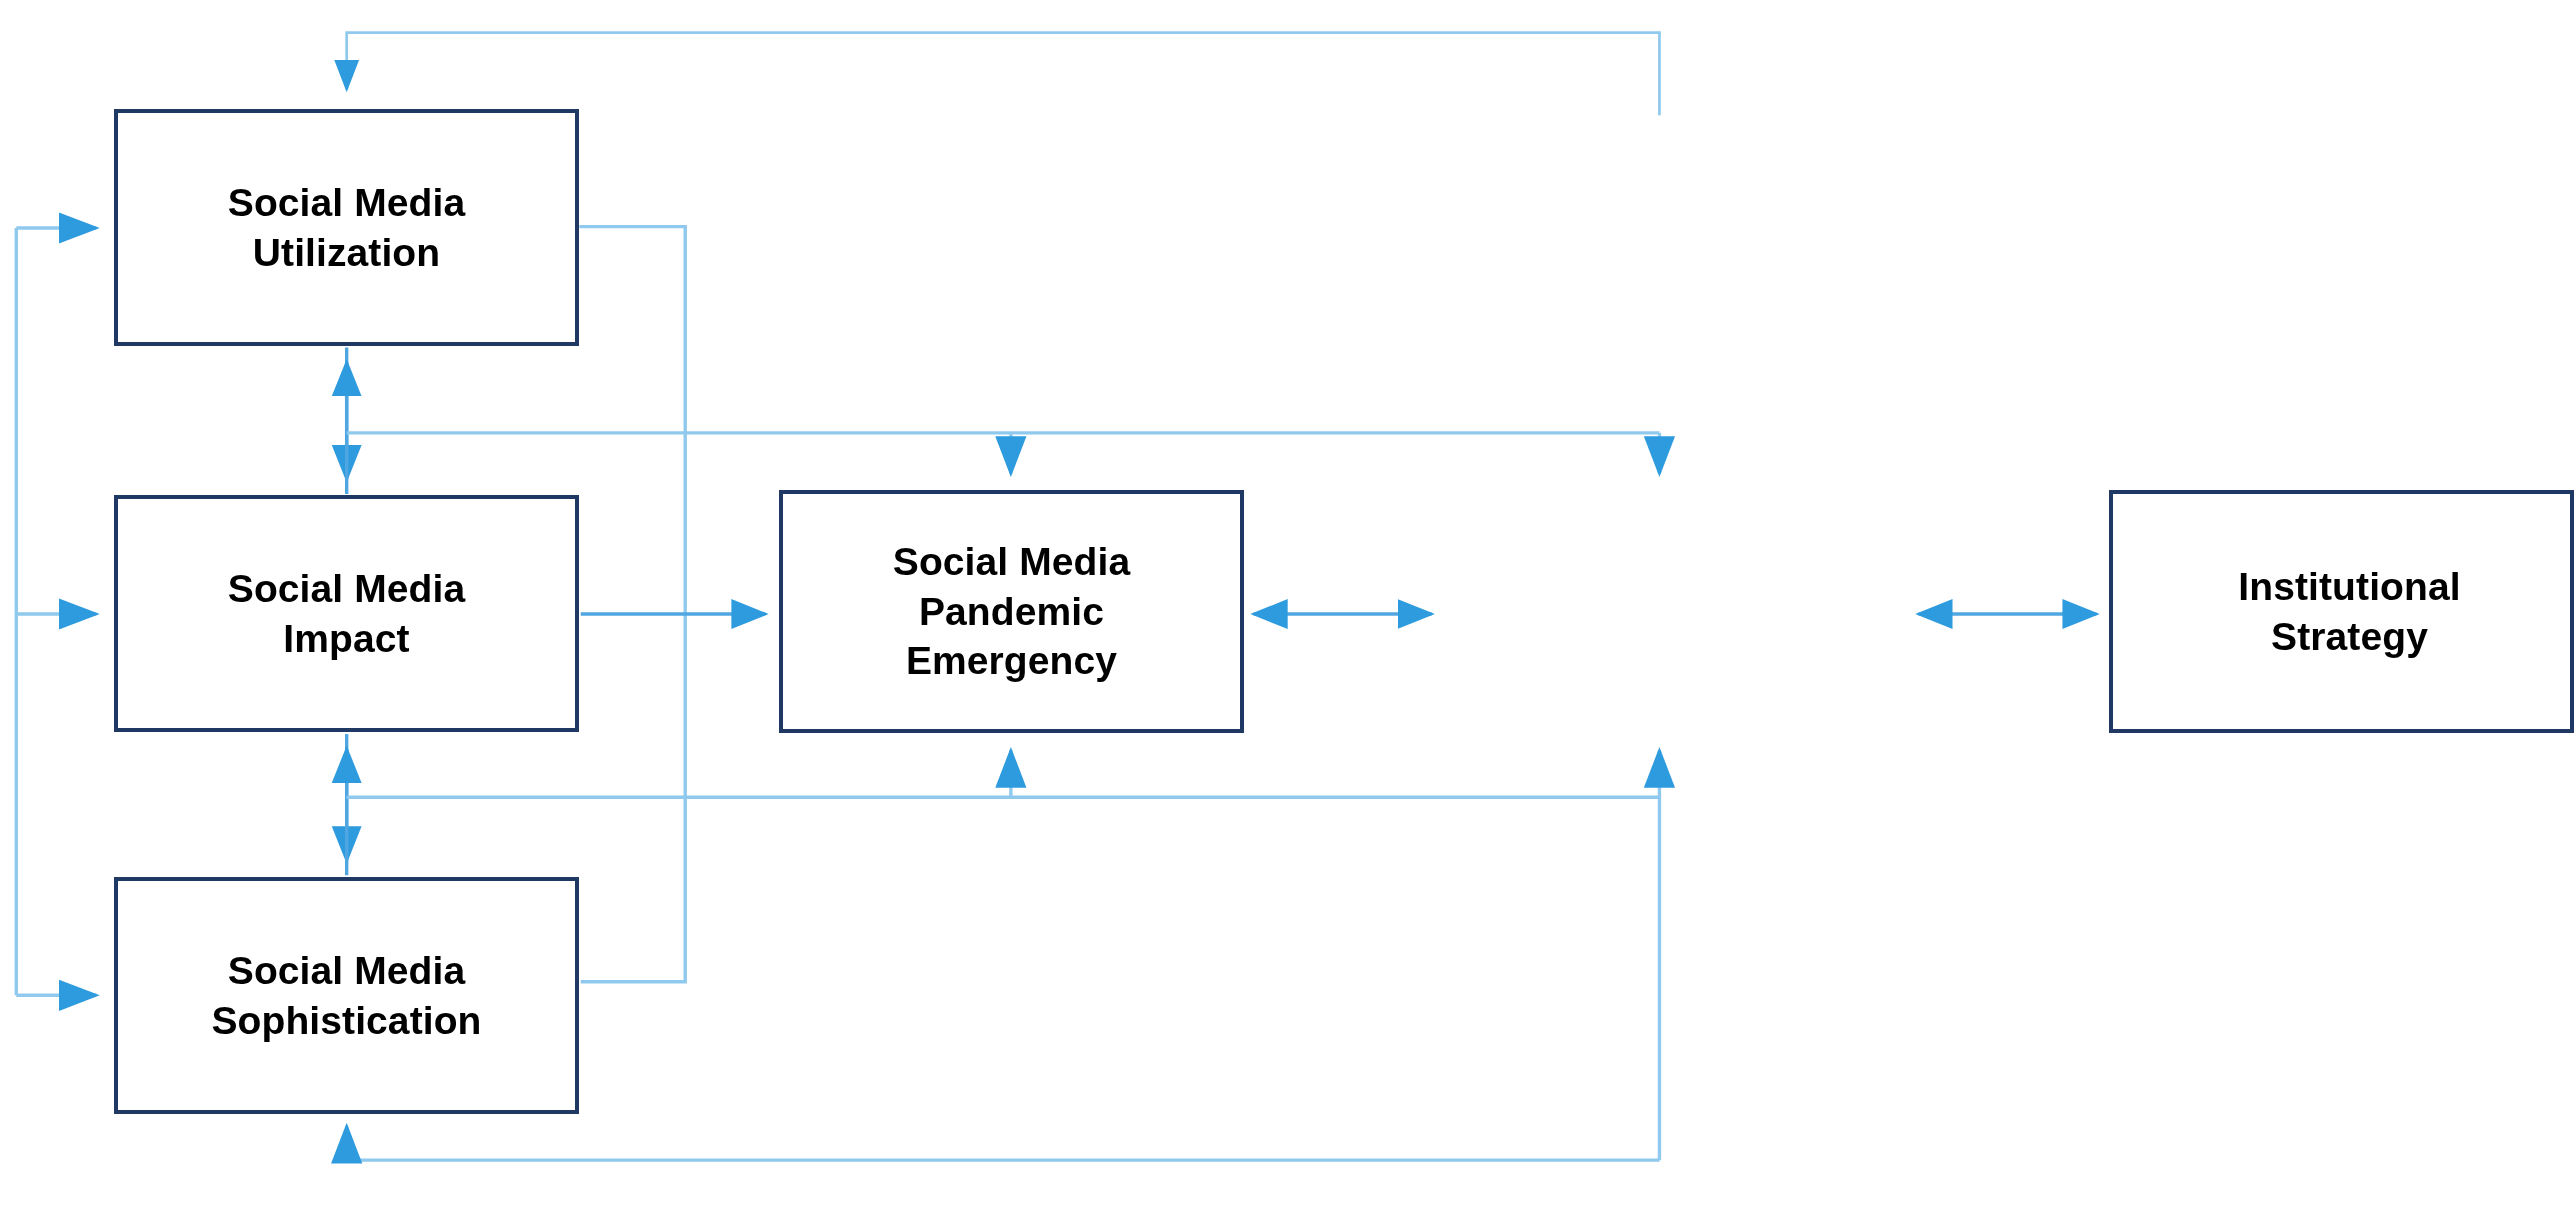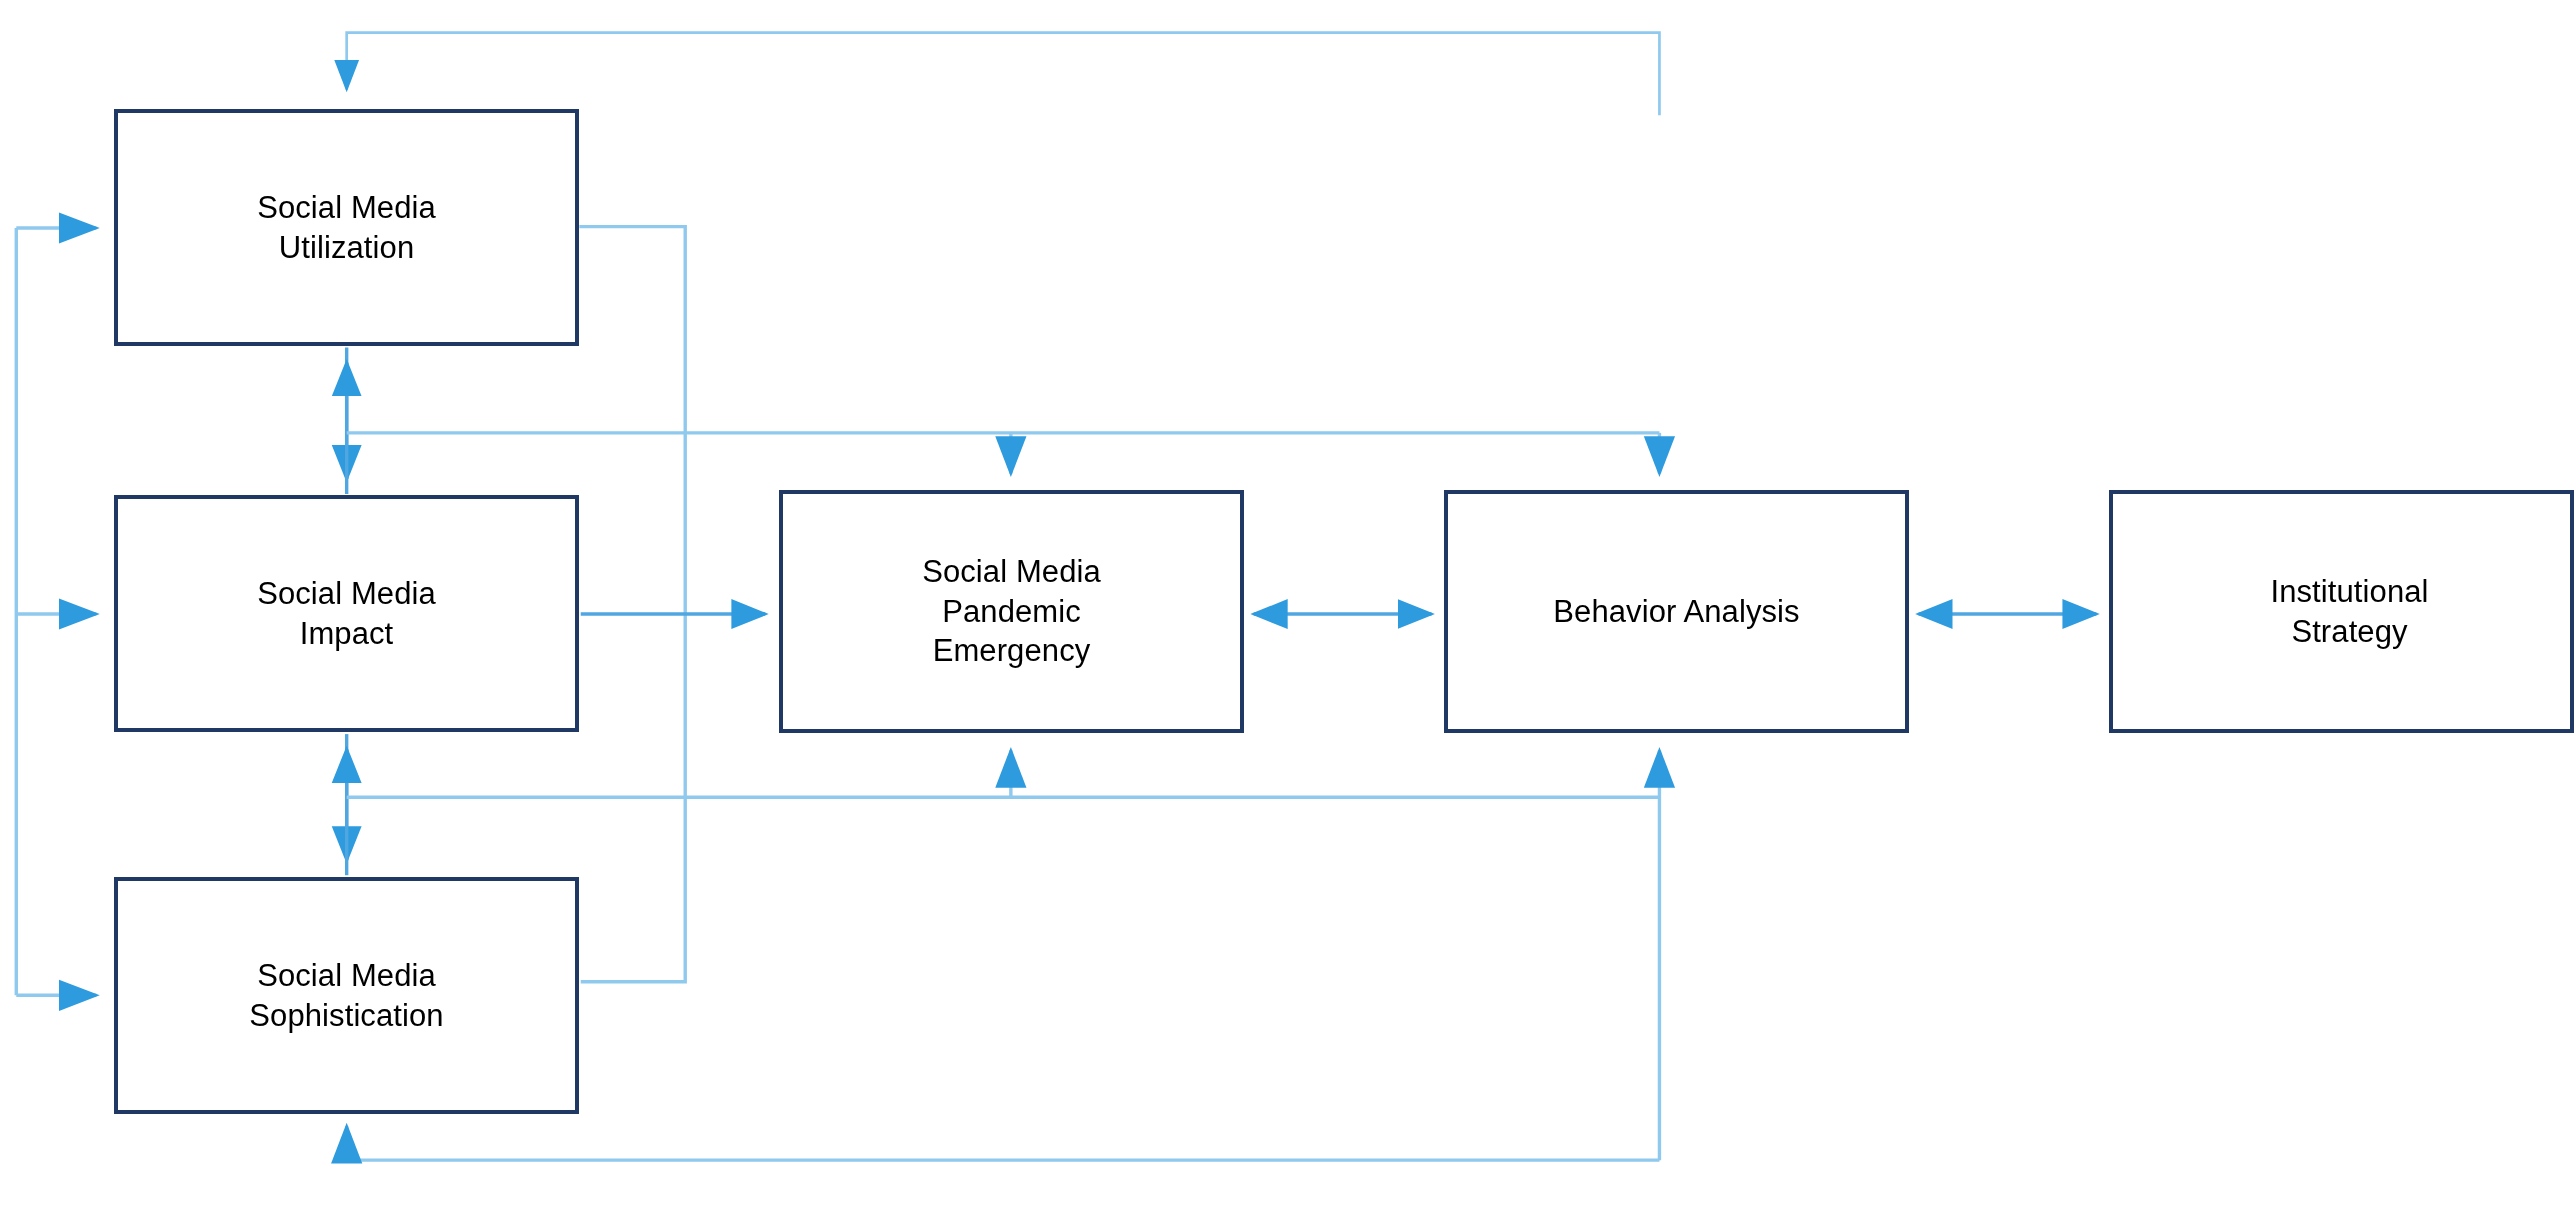--- a/index.html
+++ b/index.html
@@ -31,25 +31,26 @@
     border: 4.7px solid #1F3864;
     background: #ffffff;
     display: flex;
     align-items: center;
     justify-content: center;
     text-align: center;
   }
   .node-label {
     color: #000000;
     font-family: "Liberation Sans", sans-serif;
-    font-size: 31px;
+    font-size: 39px;
     line-height: 1.28;
     letter-spacing: 0.1px;
     white-space: pre-line;
     padding: 0 6.8px;
+    font-weight: bold;
   }
 </style>
 </head>
 <body>
 
 <div id="canvas">
 
   <svg id="diagram-svg" viewBox="0 0 3797 1779" xmlns="http://www.w3.org/2000/svg">
     <defs>
       <marker id="arrow-mid" markerWidth="14" markerHeight="14" refX="10" refY="5" orient="auto" markerUnits="strokeWidth">
@@ -126,23 +127,20 @@
     <span class="node-label">Social Media
 Impact</span>
   </div>
 
   <div class="node-box" style="left:779px; top:490px; width:465px; height:243px;">
     <span class="node-label">Social Media
 Pandemic
 Emergency</span>
   </div>
 
-  <div class="node-box" style="left:1444px; top:490px; width:465px; height:243px;">
-    <span class="node-label">Behavior Analysis</span>
-  </div>
 
   <div class="node-box" style="left:2109px; top:490px; width:465px; height:243px;padding-left:16px;">
     <span class="node-label">Institutional
 Strategy</span>
   </div>
 
   <div class="node-box" style="left:114px; top:877px; width:465px; height:237px;">
     <span class="node-label">Social Media
 Sophistication</span>
   </div>

